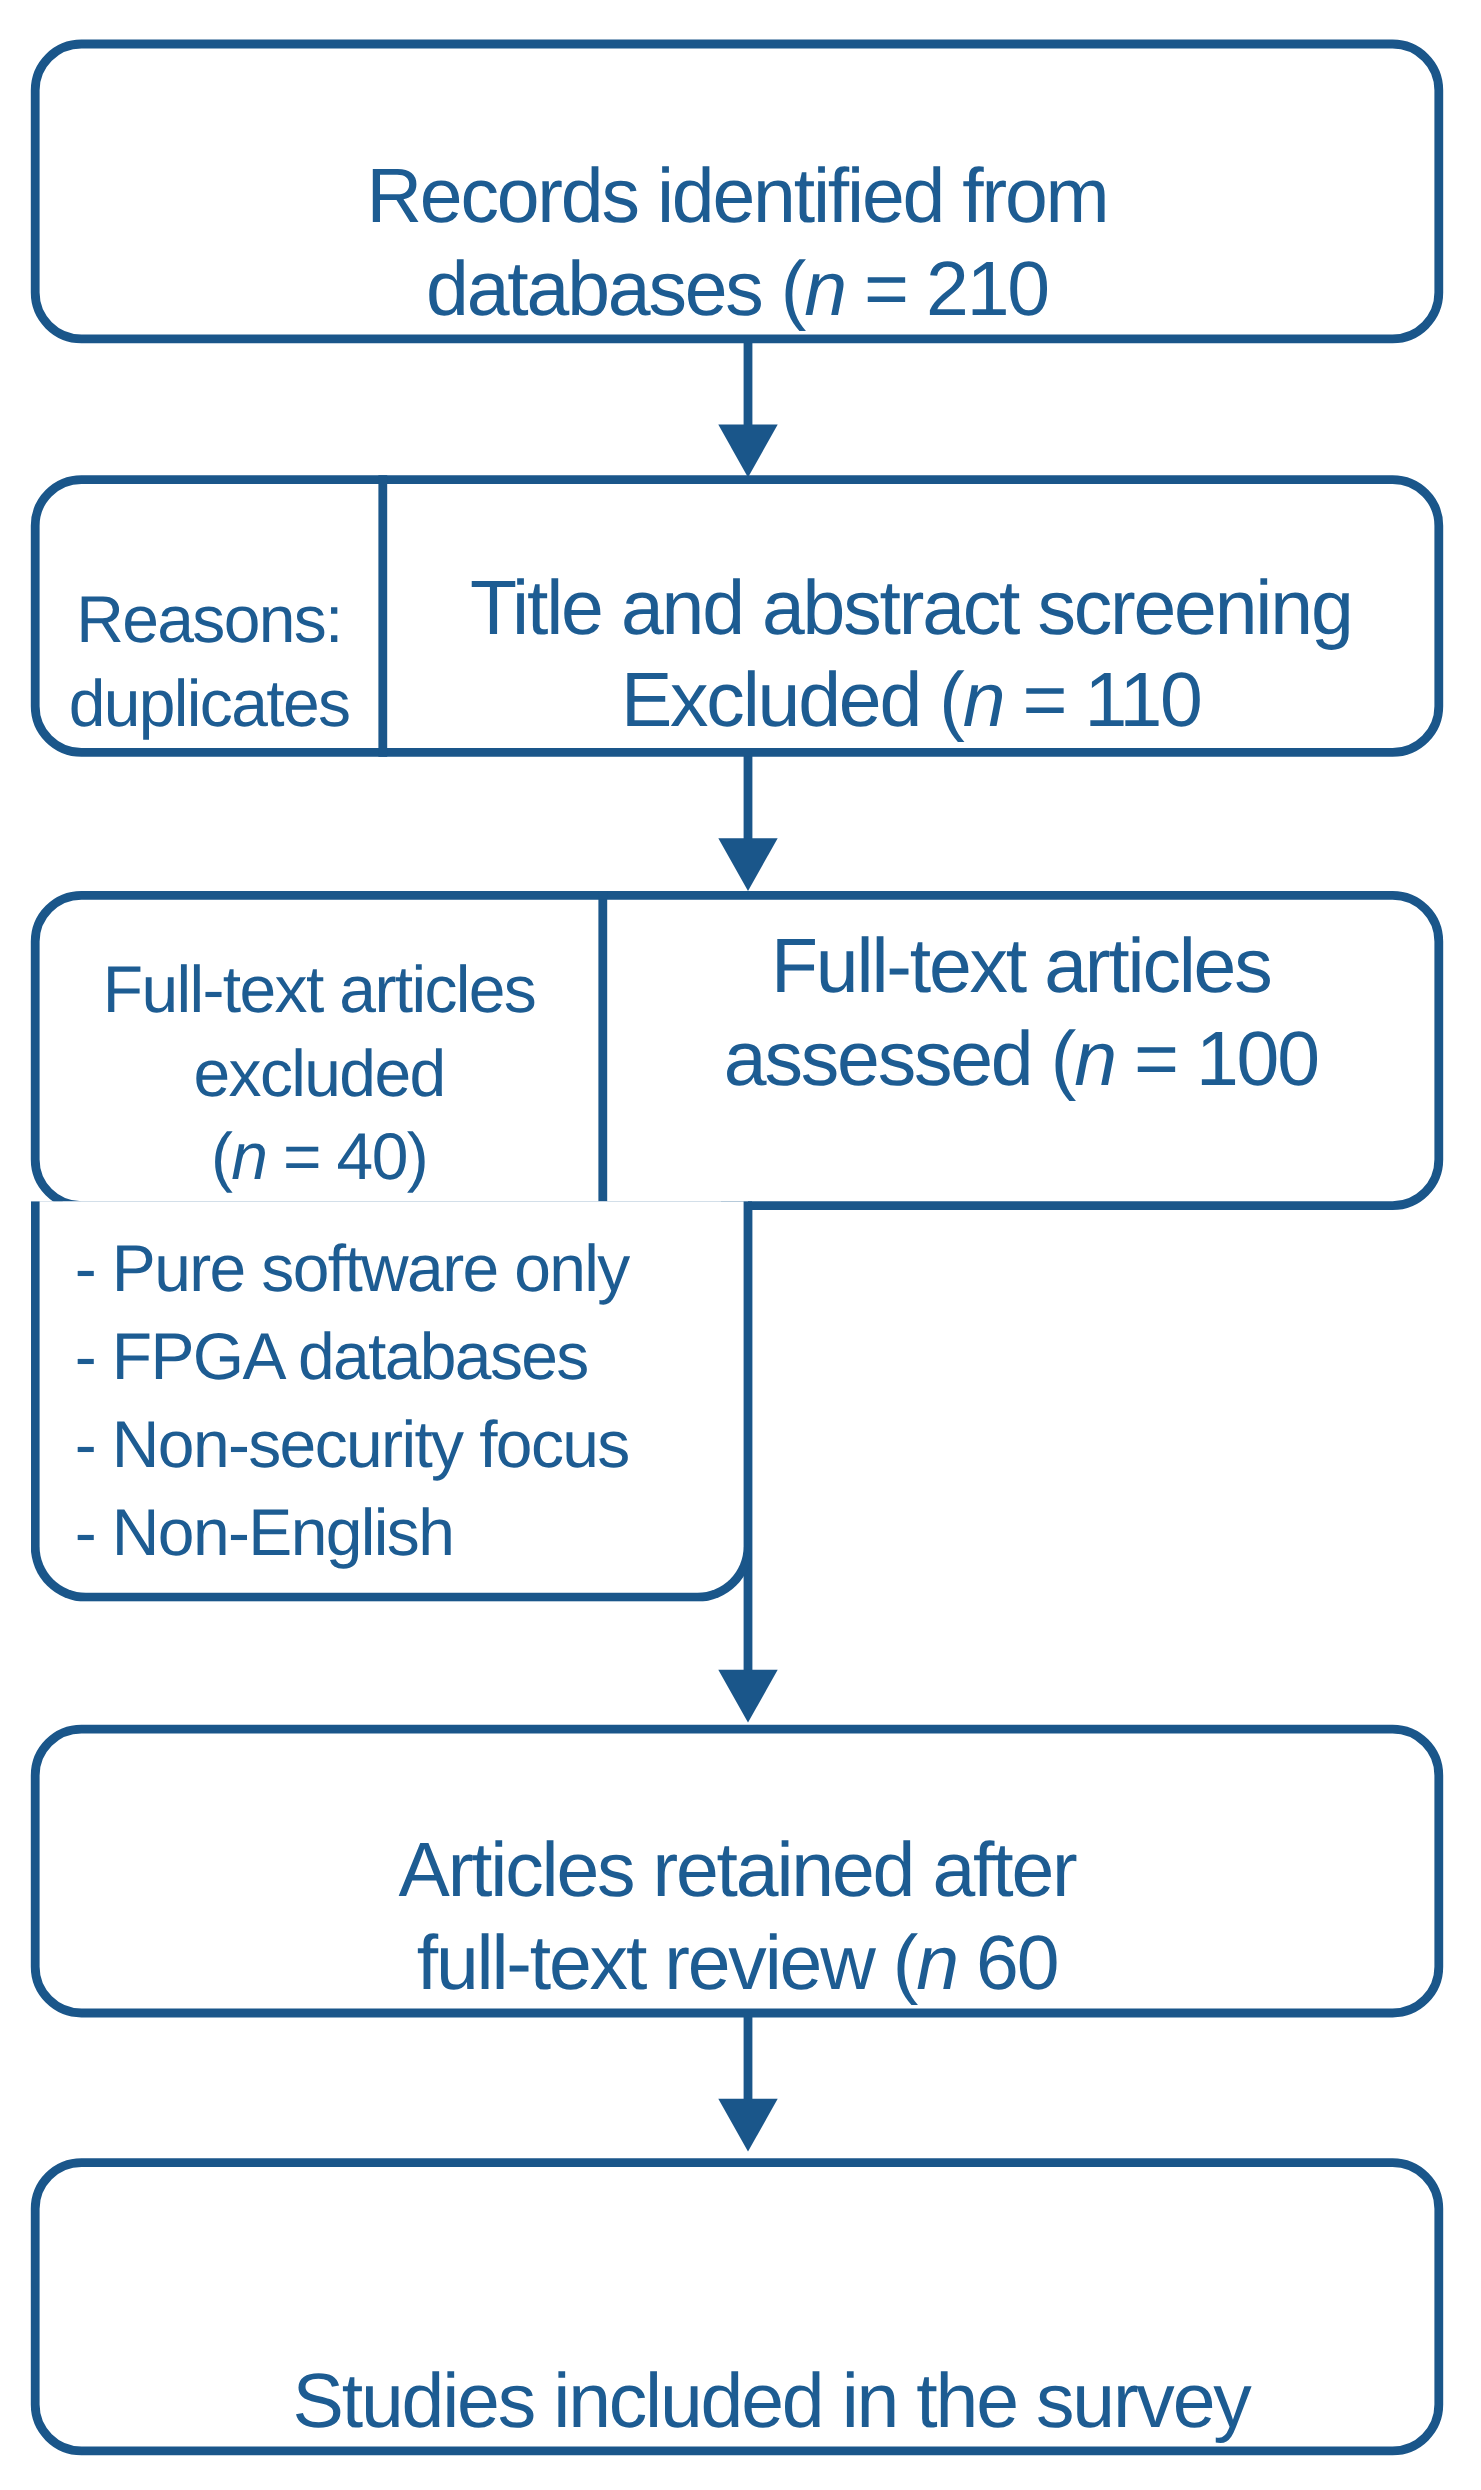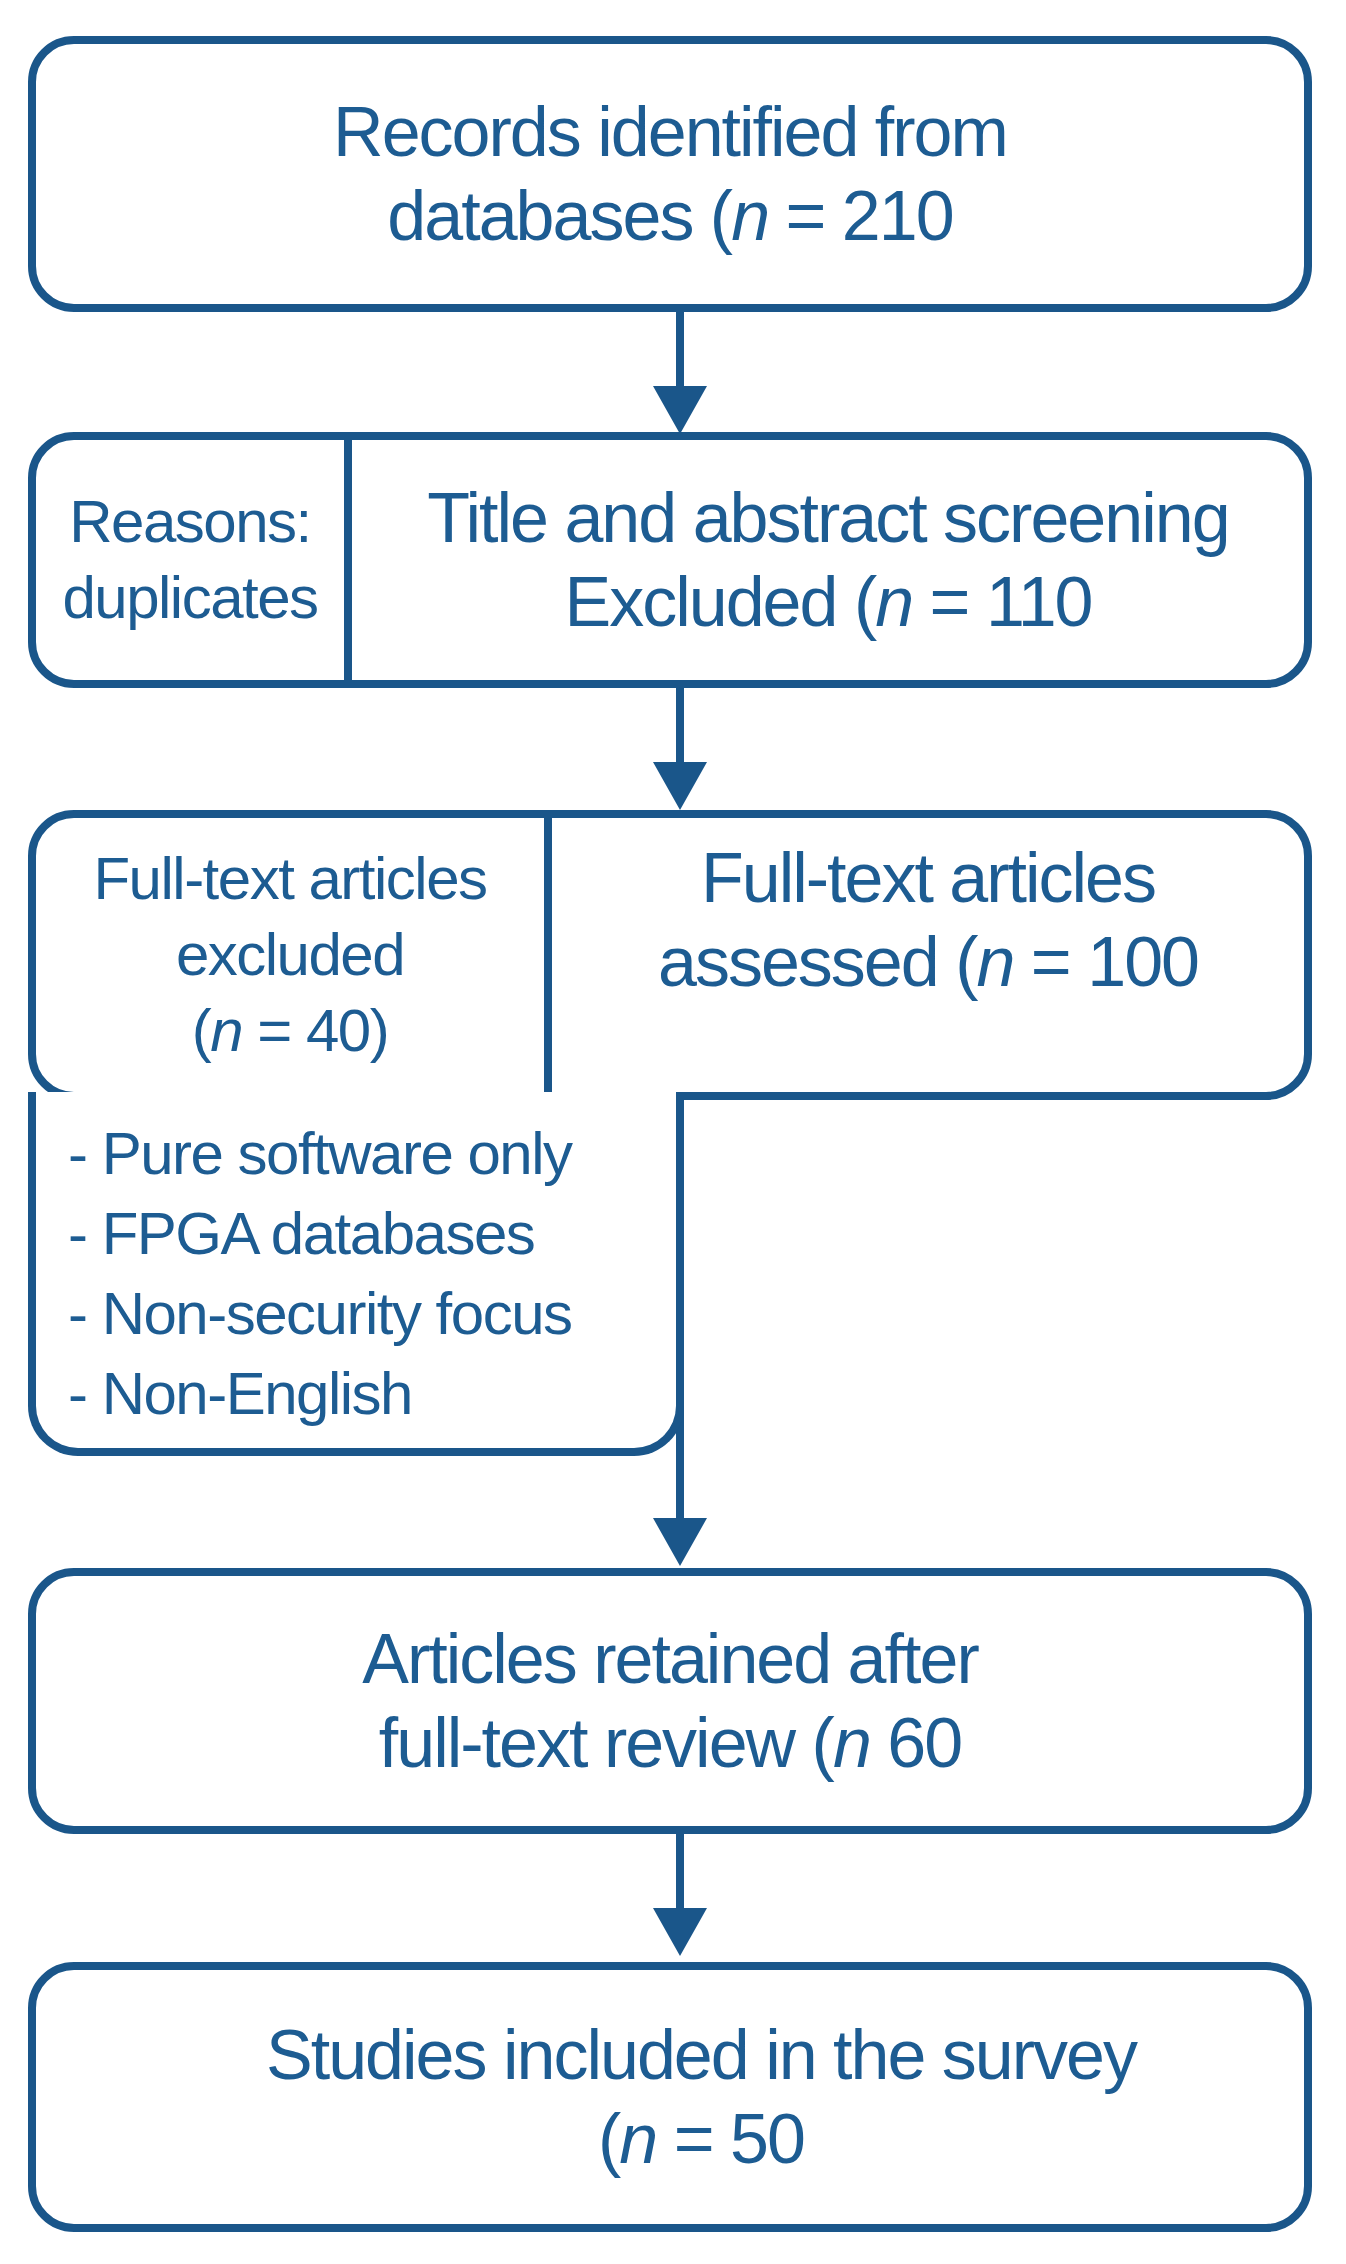--- a/index.html
+++ b/index.html
@@ -16,21 +16,21 @@
   .divider{
     position:absolute;
     width:8px;
     background:#1a568a;
   }
   .cell{
     position:absolute;
     display:flex;
     flex-direction:column;
     align-items:center;
-    justify-content:center;
+    justify-content:flex-end;
     text-align:center;
     color:#1d5c92;
   }
   .txt-lg{font-size:70px;letter-spacing:-2px;line-height:84px;}
   .txt-md{font-size:60px;letter-spacing:-1.5px;line-height:76px;}
   .it{font-style:italic;}
   .reasons-list{
     position:absolute;
     display:flex;
     flex-direction:column;
@@ -112,16 +112,15 @@
 
   <div class="box" style="left:28px;top:1568px;width:1284px;height:266px;"></div>
   <div class="cell txt-lg" style="left:36px;top:1576px;width:1268px;height:250px;">
     <div>Articles retained after</div>
     <div><span>full-text review (</span><span class="it">n</span><span> 60</span></div>
   </div>
 
   <div class="box" style="left:28px;top:1962px;width:1284px;height:270px;"></div>
   <div class="cell txt-lg" style="left:36px;top:1970px;width:1268px;height:254px;padding-left:31px;">
     <div>Studies included in the survey</div>
-    <div><span>(</span><span class="it">n</span><span> = 50</span></div>
   </div>
 
 </div>
 
 </body></html>

